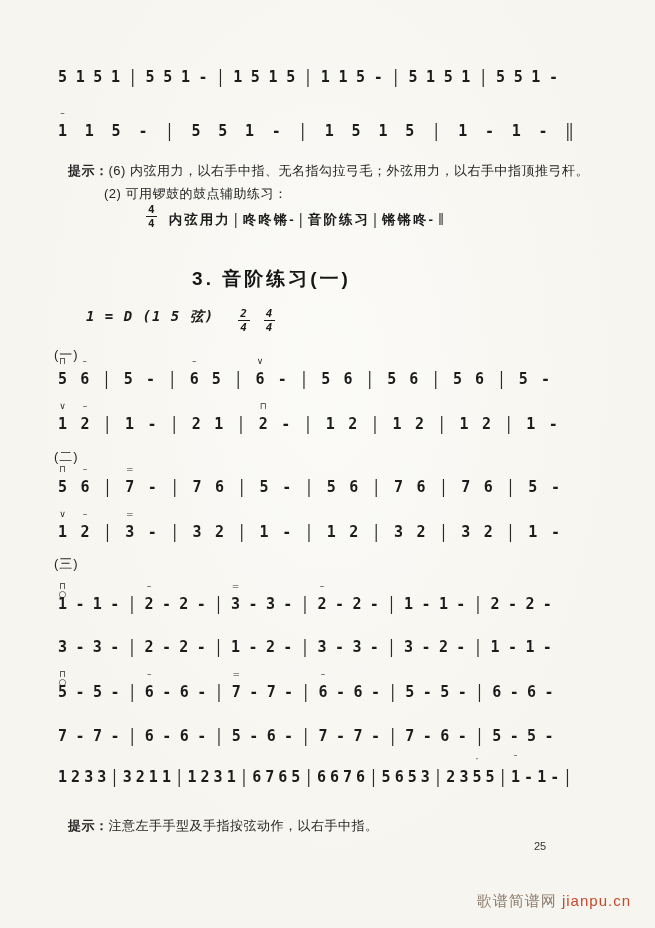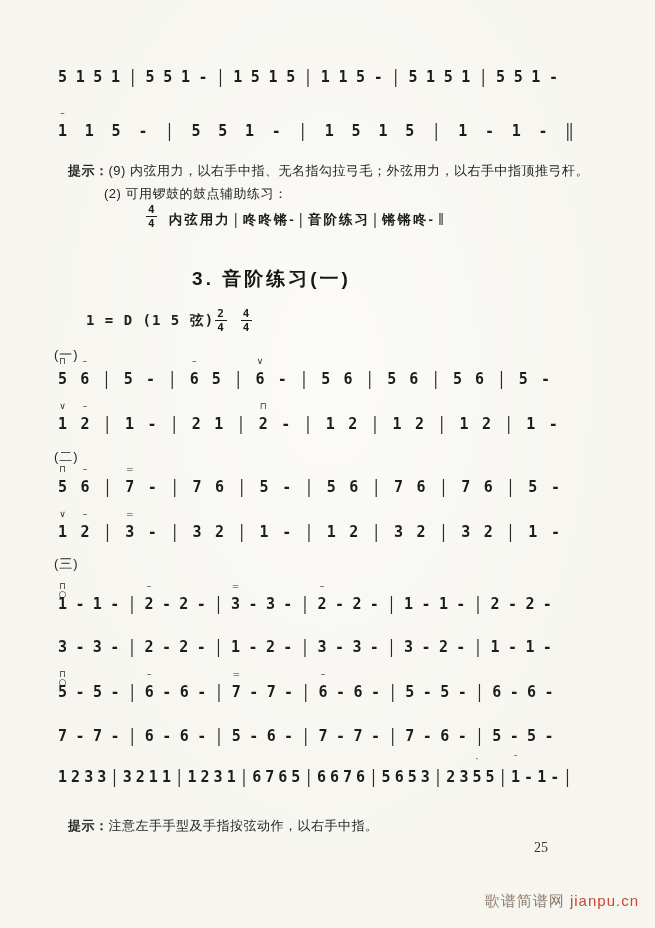--- a/index.html
+++ b/index.html
@@ -62,31 +62,31 @@
   .frac .num{border-bottom:1.2px solid #1c1c1c;padding:0 2px 1px;}
   .frac .den{padding-top:1px;}
   
   .tips{position:absolute;font-size:13px;letter-spacing:.5px;color:#242424;}
   .tips b{font-weight:700;margin-top:44px;}
   .title{
     position:absolute;left:0;width:543px;text-align:center;
     font-size:19px;font-weight:600;letter-spacing:3px;color:#161616;
   }
   .keyline{
-    position:absolute;display:flex;align-items:center;gap:1px;
+    position:absolute;display:flex;gap:24px;
     font-family:"DejaVu Sans Mono", monospace;
-    font-size:14px;font-weight:700;color:#1c1c1c;letter-spacing:1px;
+    font-size:14px;font-weight:700;color:#1c1c1c;letter-spacing:1px;font-style:italic;
   }
   .seclabel{position:absolute;font-size:13px;color:#242424;letter-spacing:1px;}
   .drumrow{position:absolute;display:flex;align-items:flex-end;gap:12px;}
   .drumrow .inner{display:flex;justify-content:space-between;align-items:flex-end;flex:1;}
   .pagenum{
     position:absolute;
-    font-family:Liberation Serif, serif;
-    font-size:14px;color:#333;
+    font-family:Liberation Sans, sans-serif;
+    font-size:11px;color:#333;
   }
   .watermark{position:absolute;font-size:15px;letter-spacing:1px;}
 </style>
 </head>
 <body>
 
 <div class="page">
 
   <div class="musicline" style="left:58px;top:56px;width:500px;">
       <span class="tok">
@@ -283,21 +283,21 @@
         <span class="mk"></span>
         <span class="val">-</span>
       </span>
       <span class="tok bar">
         <span class="mk"></span>
         <span class="val">‖</span>
       </span>
     </div>
 
   <div class="tips" style="left:68px;top:162px;width:545px;">
-    <b>提示：</b><span>(9) 内弦用力，以右手中指、无名指勾拉弓毛；外弦用力，以右手中指顶推弓杆。</span>
+    <b>提示：</b><span>(6) 内弦用力，以右手中指、无名指勾拉弓毛；外弦用力，以右手中指顶推弓杆。</span>
   </div>
   <div class="tips" style="left:104px;top:185px;">
     <span>(2) 可用锣鼓的鼓点辅助练习：</span>
   </div>
 
   <div class="drumrow" style="left:146px;top:199px;width:300px;">
     <span class="fracs">
         <span class="frac">
           <span class="num">4</span>
           <span class="den">4</span>
@@ -1372,18 +1372,18 @@
         <span class="val">|</span>
       </span>
     </div>
 
   <div class="tips" style="left:68px;top:817px;">
     <b>提示：</b><span>注意左手手型及手指按弦动作，以右手中指。</span>
   </div>
 
   <div class="pagenum" style="left:534px;top:840px;">25</div>
 
-  <div class="watermark" style="right:16px;top:892px;">
+  <div class="watermark" style="right:24px;top:892px;">
     <span id="wm-name" style="color: rgb(141, 124, 110);">歌谱简谱网</span>
     <span id="wm-url" style="color: rgb(201, 71, 42);">jianpu.cn</span>
   </div>
 
 </div>
 
 </body></html>

